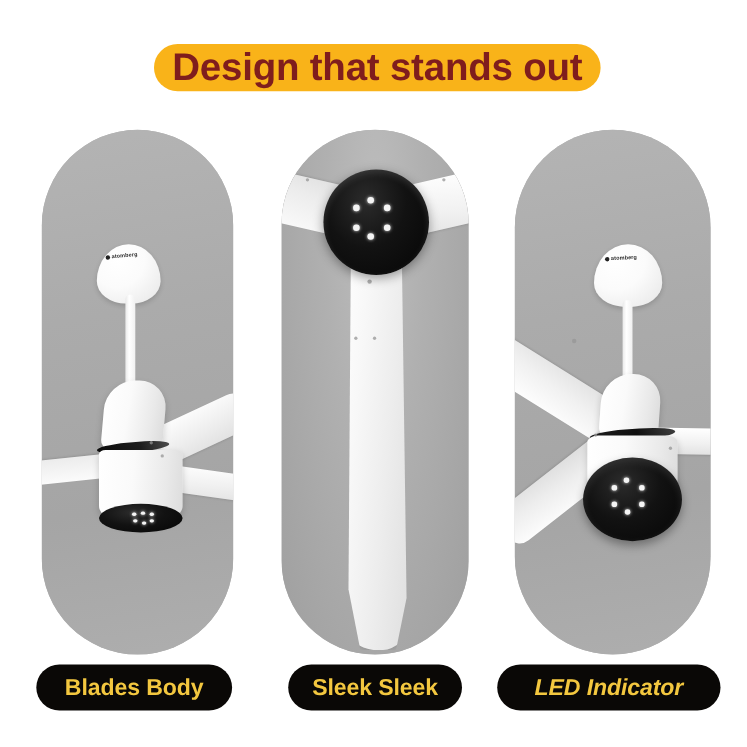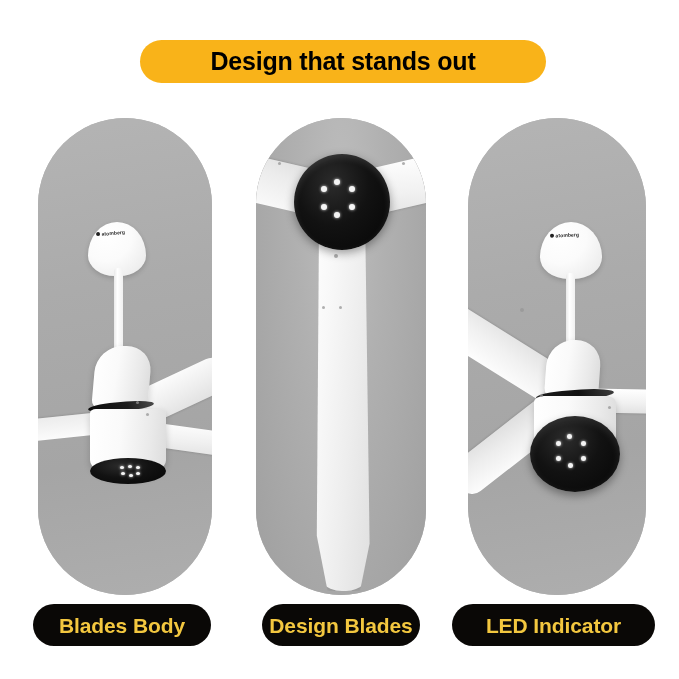--- a/index.html
+++ b/index.html
@@ -14,21 +14,21 @@
 
   
   .title-pill{
     position:absolute;
     left:140px;top:40px;width:406px;height:43px;
     background:#f9b319;
     border-radius:22px;
     display:flex;align-items:center;justify-content:center;
   }
   .title-text{
-    font-size:25px;font-weight:bold;color:#000000;
+    font-size:35px;font-weight:bold;color:#7f1d1d;
     letter-spacing:-0.2px;line-height:1;
     white-space:nowrap;
   }
 
   
   .panel{
     position:absolute;
     overflow:hidden;
     background:#aeaeae;
   }
@@ -100,21 +100,21 @@
     border-radius:21px;
     display:flex;align-items:center;justify-content:center;
     height:42px;
   }
   .label-text{
     font-size:21px;font-weight:bold;color:#f3c73f;
     white-space:nowrap;line-height:1;letter-spacing:-0.1px;
   }
   .label-1{left:33px;top:604px;width:178px;}
   .label-2{left:262px;top:604px;width:158px;}
-  .label-3{left:452px;top:604px;width:203px;}
+  .label-3{left:452px;top:604px;width:203px;font-style:italic;}
 </style>
 </head>
 <body>
 
 <div class="stage">
 
   <div class="title-pill">
     <span class="title-text">Design that stands out</span>
   </div>
 
@@ -259,19 +259,19 @@
       <div class="screw" style="left:72px;top:276px;"></div>
       <div class="screw" style="left:140px;top:288px;"></div>
       <div class="screw" style="left:52px;top:190px;width:4px;height:4px;"></div>
     </div>
   </div>
 
   <div class="label-pill label-1">
     <span class="label-text">Blades Body</span>
   </div>
   <div class="label-pill label-2">
-    <span class="label-text">Design Blades</span>
+    <span class="label-text">Sleek Sleek</span>
   </div>
   <div class="label-pill label-3">
     <span class="label-text">LED Indicator</span>
   </div>
 
 </div>
 
 </body></html>

